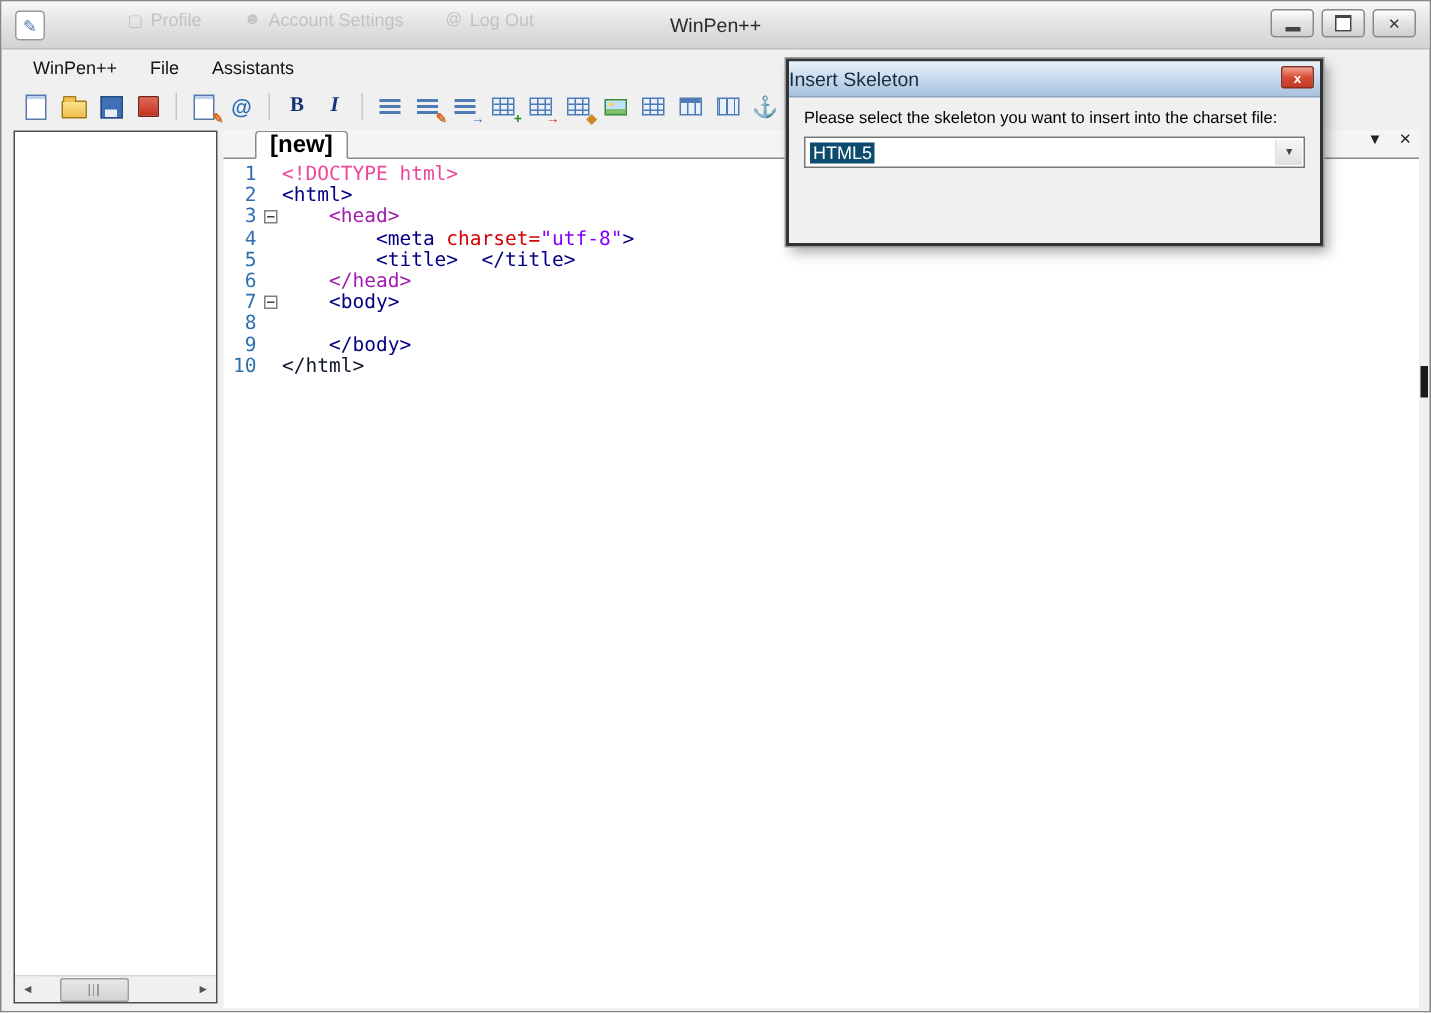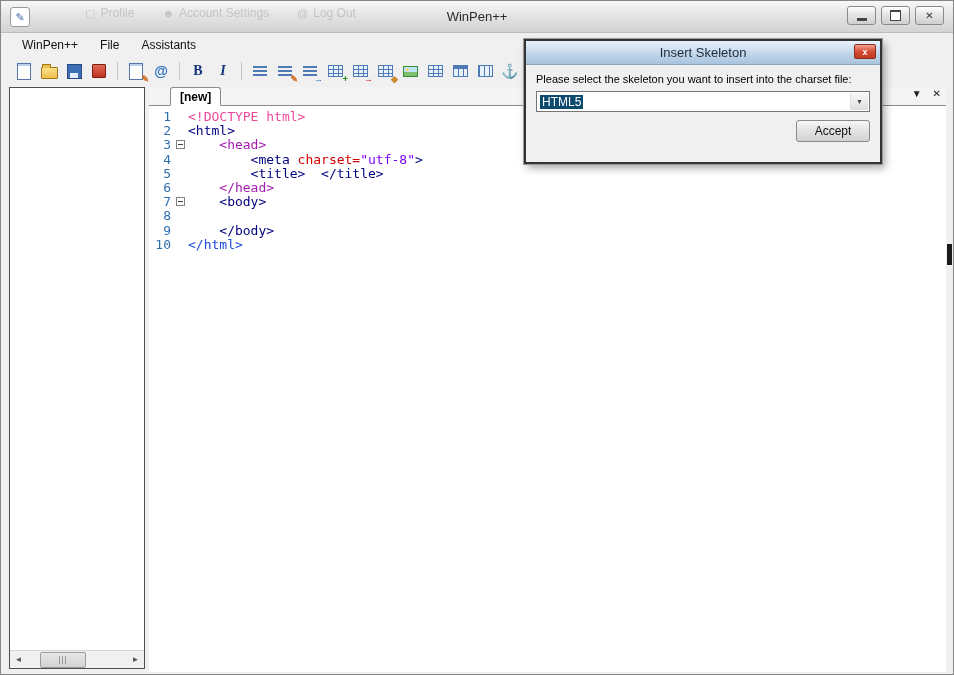--- a/index.html
+++ b/index.html
@@ -50,35 +50,35 @@
   .sidebar-title{font-weight:bold;font-size:12px;padding:4px 4px;color:#000;}
   .hscroll{position:absolute;left:0;right:0;bottom:0;height:17px;background:#f0f0f0;border-top:1px solid #d6d6d6;display:flex;}
   .hs-btn{width:17px;background:#f0f0f0;border:none;padding:0;font-size:8px;color:#555;display:flex;align-items:center;justify-content:center;}
   .hs-track{flex:1;position:relative;}
   .hs-thumb{position:absolute;left:13px;top:1px;width:44px;height:14px;background:linear-gradient(#e8e8e8,#d2d2d2);border:1px solid #9c9c9c;border-radius:2px;display:flex;align-items:center;justify-content:center;}
   .hs-grip{width:9px;height:8px;background:repeating-linear-gradient(to right,#9a9a9a 0 1px,transparent 1px 3px);}
 
   
   .editor{position:absolute;left:148px;top:86px;right:7px;bottom:2px;background:#fff;}
   .tabstrip{position:absolute;top:0;left:0;right:0;height:19px;background:#f4f4f4;border-bottom:1px solid #8a8a8a;box-sizing:border-box;}
-  .tab{position:absolute;left:21px;top:0;height:19px;padding:0 9px;background:#fff;border:1px solid #8a8a8a;border-bottom:1px solid #fff;border-radius:3px 3px 0 0;font-weight:bold;font-size:12px;display:flex;align-items:center;box-sizing:border-box;}
+  .tab{position:absolute;left:21px;top:0;height:19px;padding:0 9px;background:#fff;border:1px solid #8a8a8a;border-bottom:1px solid #fff;border-radius:3px 3px 0 0;font-weight:bold;font-size:16px;display:flex;align-items:center;box-sizing:border-box;}
   .tab-actions{position:absolute;right:5px;top:2px;display:flex;gap:11px;font-size:10px;color:#222;align-items:center;}
   .tab-act{background:none;border:none;padding:0;font-size:10px;color:#222;line-height:1;}
   .code{position:absolute;top:19px;left:0;right:0;bottom:0;font-family:"DejaVu Sans Mono","Liberation Mono",monospace;font-size:13px;line-height:14.2px;padding-top:4px;overflow:hidden;}
   .code-line{display:flex;height:14.2px;white-space:pre;}
   .ln{width:22px;text-align:right;padding-right:3px;flex:0 0 auto;}
   .fold{width:14px;flex:0 0 auto;position:relative;}
   .fold-box{position:absolute;left:2px;top:2px;width:9px;height:9px;border:1px solid #808080;background:#fff;box-sizing:border-box;}
   .fold-box::after{content:'';position:absolute;left:1px;right:1px;top:3px;height:1px;background:#404040;}
   .src{white-space:pre;}
   .scroll-indicator{position:absolute;right:1px;top:243px;width:5px;height:21px;background:#1c1c1c;}
 
   
   .dialog{position:absolute;left:523px;top:38px;width:358px;height:125px;background:#f0f0f0;border:2px solid #333;box-shadow:0 0 0 1px #9a9a9a,3px 4px 8px rgba(0,0,0,.35);box-sizing:border-box;z-index:10;}
-  .dlg-title{height:23px;background:linear-gradient(#e9f2fb,#bfd4e9 60%,#a9c3dd);border-bottom:1px solid #8aa3bd;display:flex;align-items:center;justify-content:center;font-size:13px;color:#1b2a3a;position:relative;}
+  .dlg-title{height:23px;background:linear-gradient(#e9f2fb,#bfd4e9 60%,#a9c3dd);border-bottom:1px solid #8aa3bd;display:flex;align-items:center;font-size:13px;color:#1b2a3a;position:relative;}
   .dlg-close{position:absolute;right:4px;top:3px;width:22px;height:15px;background:linear-gradient(#f2a391,#d64c36 50%,#c13a24);border:1px solid #8c2b1a;border-radius:2px;color:#fff;font-size:9px;font-weight:bold;display:flex;align-items:center;justify-content:center;padding:0;}
   .dlg-body{padding:8px 10px 0 10px;}
   .dlg-label{font-size:11px;color:#000;margin-bottom:6px;white-space:nowrap;}
   .combo{height:21px;border:1px solid #767676;background:#fff;display:flex;align-items:center;position:relative;padding-left:3px;font-size:12px;box-sizing:border-box;}
   .combo-value{padding:0 2px;}
   .combo-arrow{position:absolute;right:1px;top:1px;bottom:1px;width:17px;display:flex;align-items:center;justify-content:center;font-size:7px;color:#444;background:linear-gradient(#f7f7f7,#dfdfdf);border-left:1px solid #e0e0e0;}
   .accept-row{display:flex;justify-content:flex-end;margin-top:8px;}
   .accept-btn{width:74px;height:22px;background:linear-gradient(#f7f7f7,#e4e4e4 45%,#d3d3d3);border:1px solid #8a8a8a;border-radius:3px;font-size:12px;color:#111;font-family:"Liberation Sans",sans-serif;}
 </style>
 </head>
@@ -227,40 +227,37 @@
     <div class="code">
         <div class="code-line"><span class="ln" style="color: rgb(47, 111, 175);">1</span><span class="fold"></span><span class="src"><span style="color: #ec4899;">&lt;!DOCTYPE html&gt;</span></span></div>
         <div class="code-line"><span class="ln" style="color: rgb(47, 111, 175);">2</span><span class="fold"></span><span class="src"><span style="color: rgb(0, 0, 128);">&lt;html&gt;</span></span></div>
         <div class="code-line"><span class="ln" style="color: rgb(47, 111, 175);">3</span><span class="fold"><span class="fold-box"></span></span><span class="src"><span style="color: #a21caf;">    &lt;head&gt;</span></span></div>
         <div class="code-line"><span class="ln" style="color: rgb(47, 111, 175);">4</span><span class="fold"></span><span class="src"><span style="color: rgb(0, 0, 128);">        &lt;meta </span><span style="color: rgb(212, 0, 0);">charset=</span><span style="color: rgb(128, 0, 255);">"utf-8"</span><span style="color: rgb(0, 0, 128);">&gt;</span></span></div>
         <div class="code-line"><span class="ln" style="color: rgb(47, 111, 175);">5</span><span class="fold"></span><span class="src"><span style="color: rgb(0, 0, 128);">        &lt;title&gt;  &lt;/title&gt;</span></span></div>
         <div class="code-line"><span class="ln" style="color: rgb(47, 111, 175);">6</span><span class="fold"></span><span class="src"><span style="color: #a21caf;">    &lt;/head&gt;</span></span></div>
         <div class="code-line"><span class="ln" style="color: rgb(47, 111, 175);">7</span><span class="fold"><span class="fold-box"></span></span><span class="src"><span style="color: rgb(0, 0, 128);">    &lt;body&gt;</span></span></div>
         <div class="code-line"><span class="ln" style="color: rgb(47, 111, 175);">8</span><span class="fold"></span><span class="src"><span style="color: rgb(0, 0, 128);"></span></span></div>
         <div class="code-line"><span class="ln" style="color: rgb(47, 111, 175);">9</span><span class="fold"></span><span class="src"><span style="color: rgb(0, 0, 128);">    &lt;/body&gt;</span></span></div>
-        <div class="code-line"><span class="ln" style="color: rgb(47, 111, 175);">10</span><span class="fold"></span><span class="src"><span style="color: #1d4ed8;">&lt;/html&gt;</span></span></div>
+        <div class="code-line"><span class="ln" style="color: rgb(47, 111, 175);">10</span><span class="fold"></span><span class="src"><span style="color: #0f172a;">&lt;/html&gt;</span></span></div>
       </div>
   </div>
 
   <div class="scroll-indicator"></div>
 
   <div class="dialog">
     <div class="dlg-title">
       <span>Insert Skeleton</span>
       <button class="dlg-close">
           <span>x</span>
         </button>
     </div>
     <div class="dlg-body">
       <div class="dlg-label">Please select the skeleton you want to insert into the charset file:</div>
       <div class="combo">
         <span class="combo-value" style="background: #0c4a6e; color: rgb(255, 255, 255);">HTML5</span>
         <span class="combo-arrow">
             <span>▼</span>
           </span>
       </div>
-      <div class="accept-row">
-        <button class="accept-btn">Accept</button>
-      </div>
     </div>
   </div>
 
 </div>
 
 </body></html>

